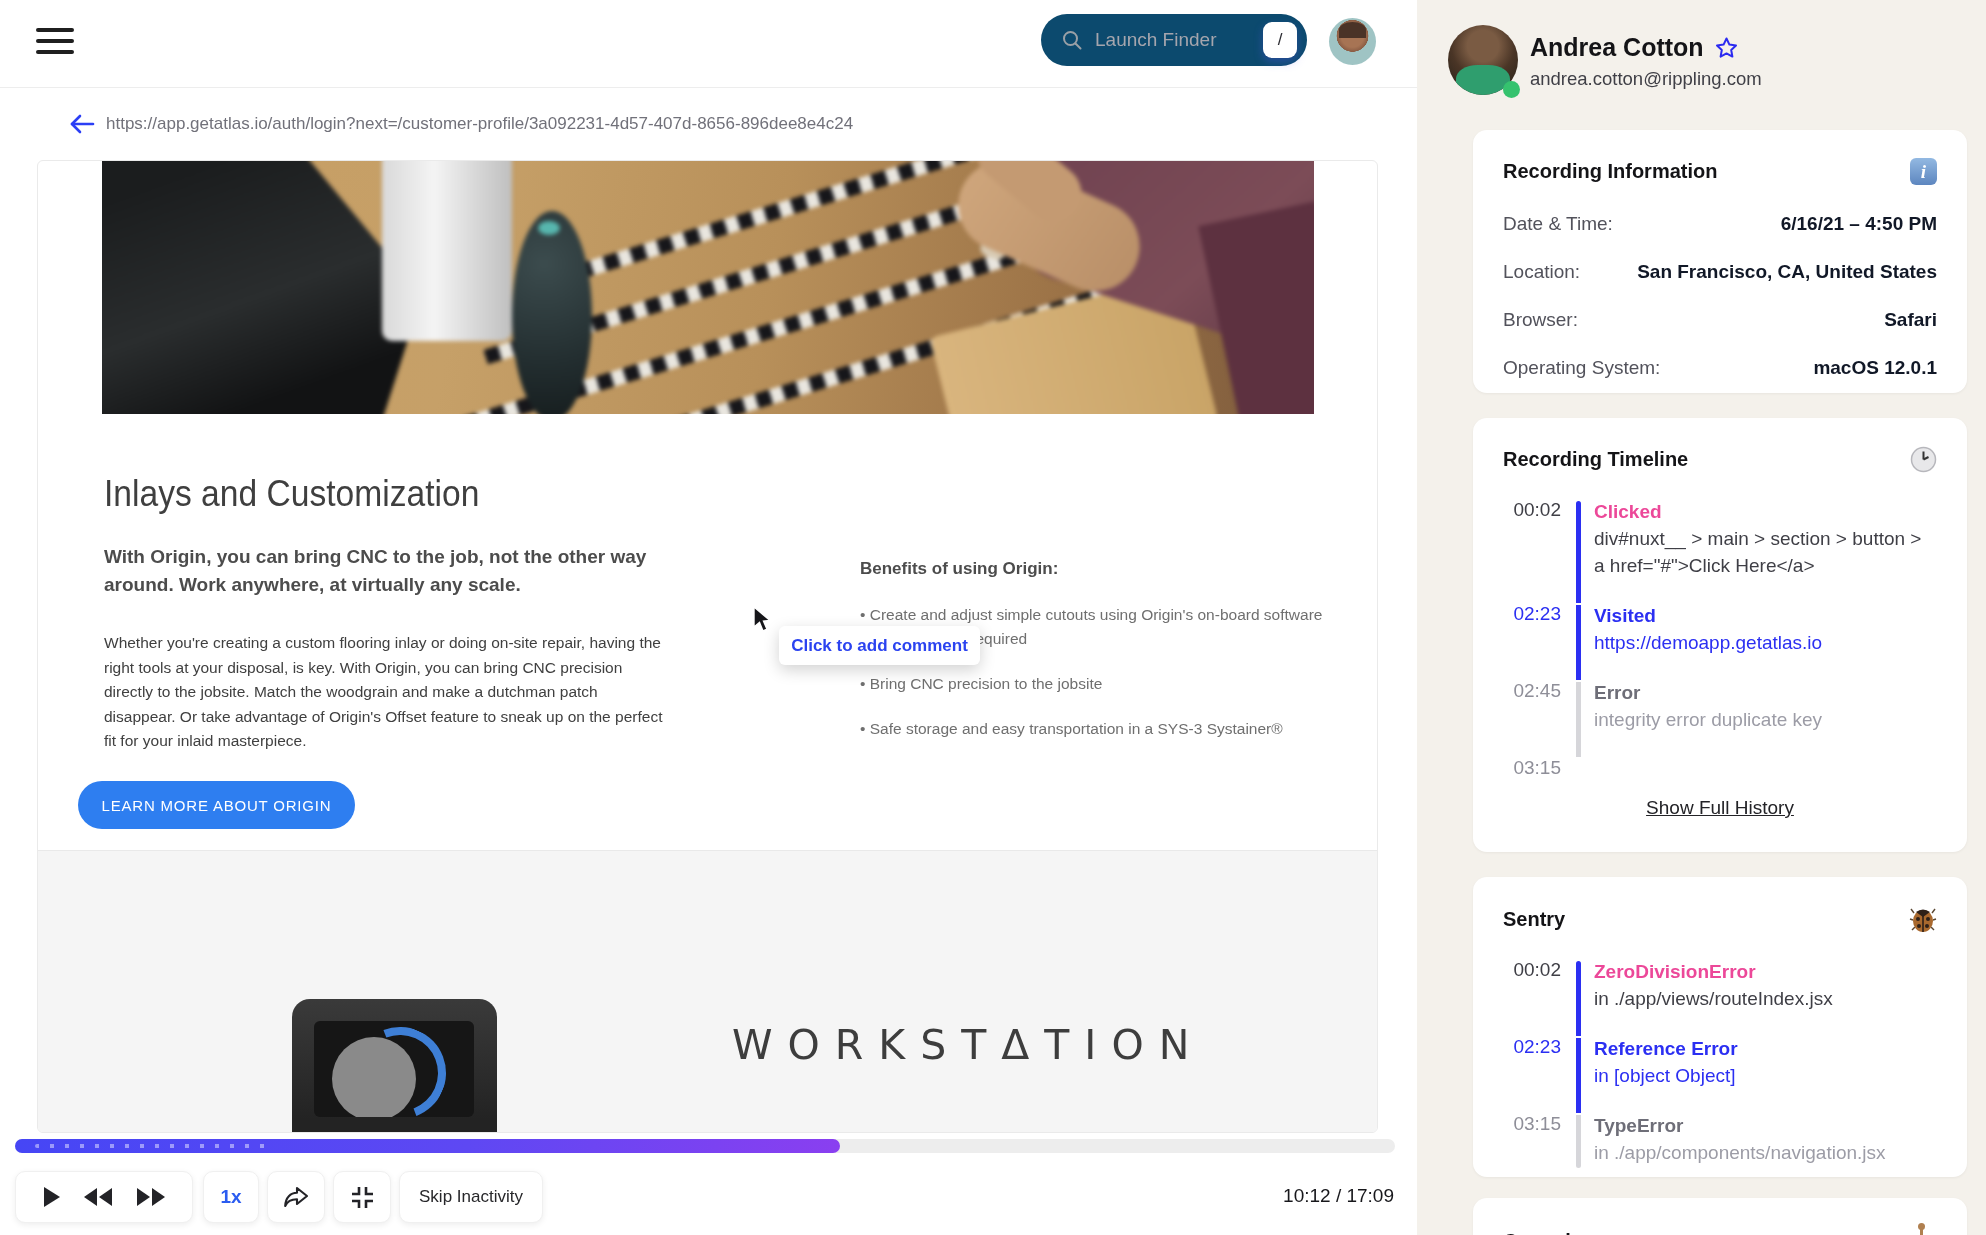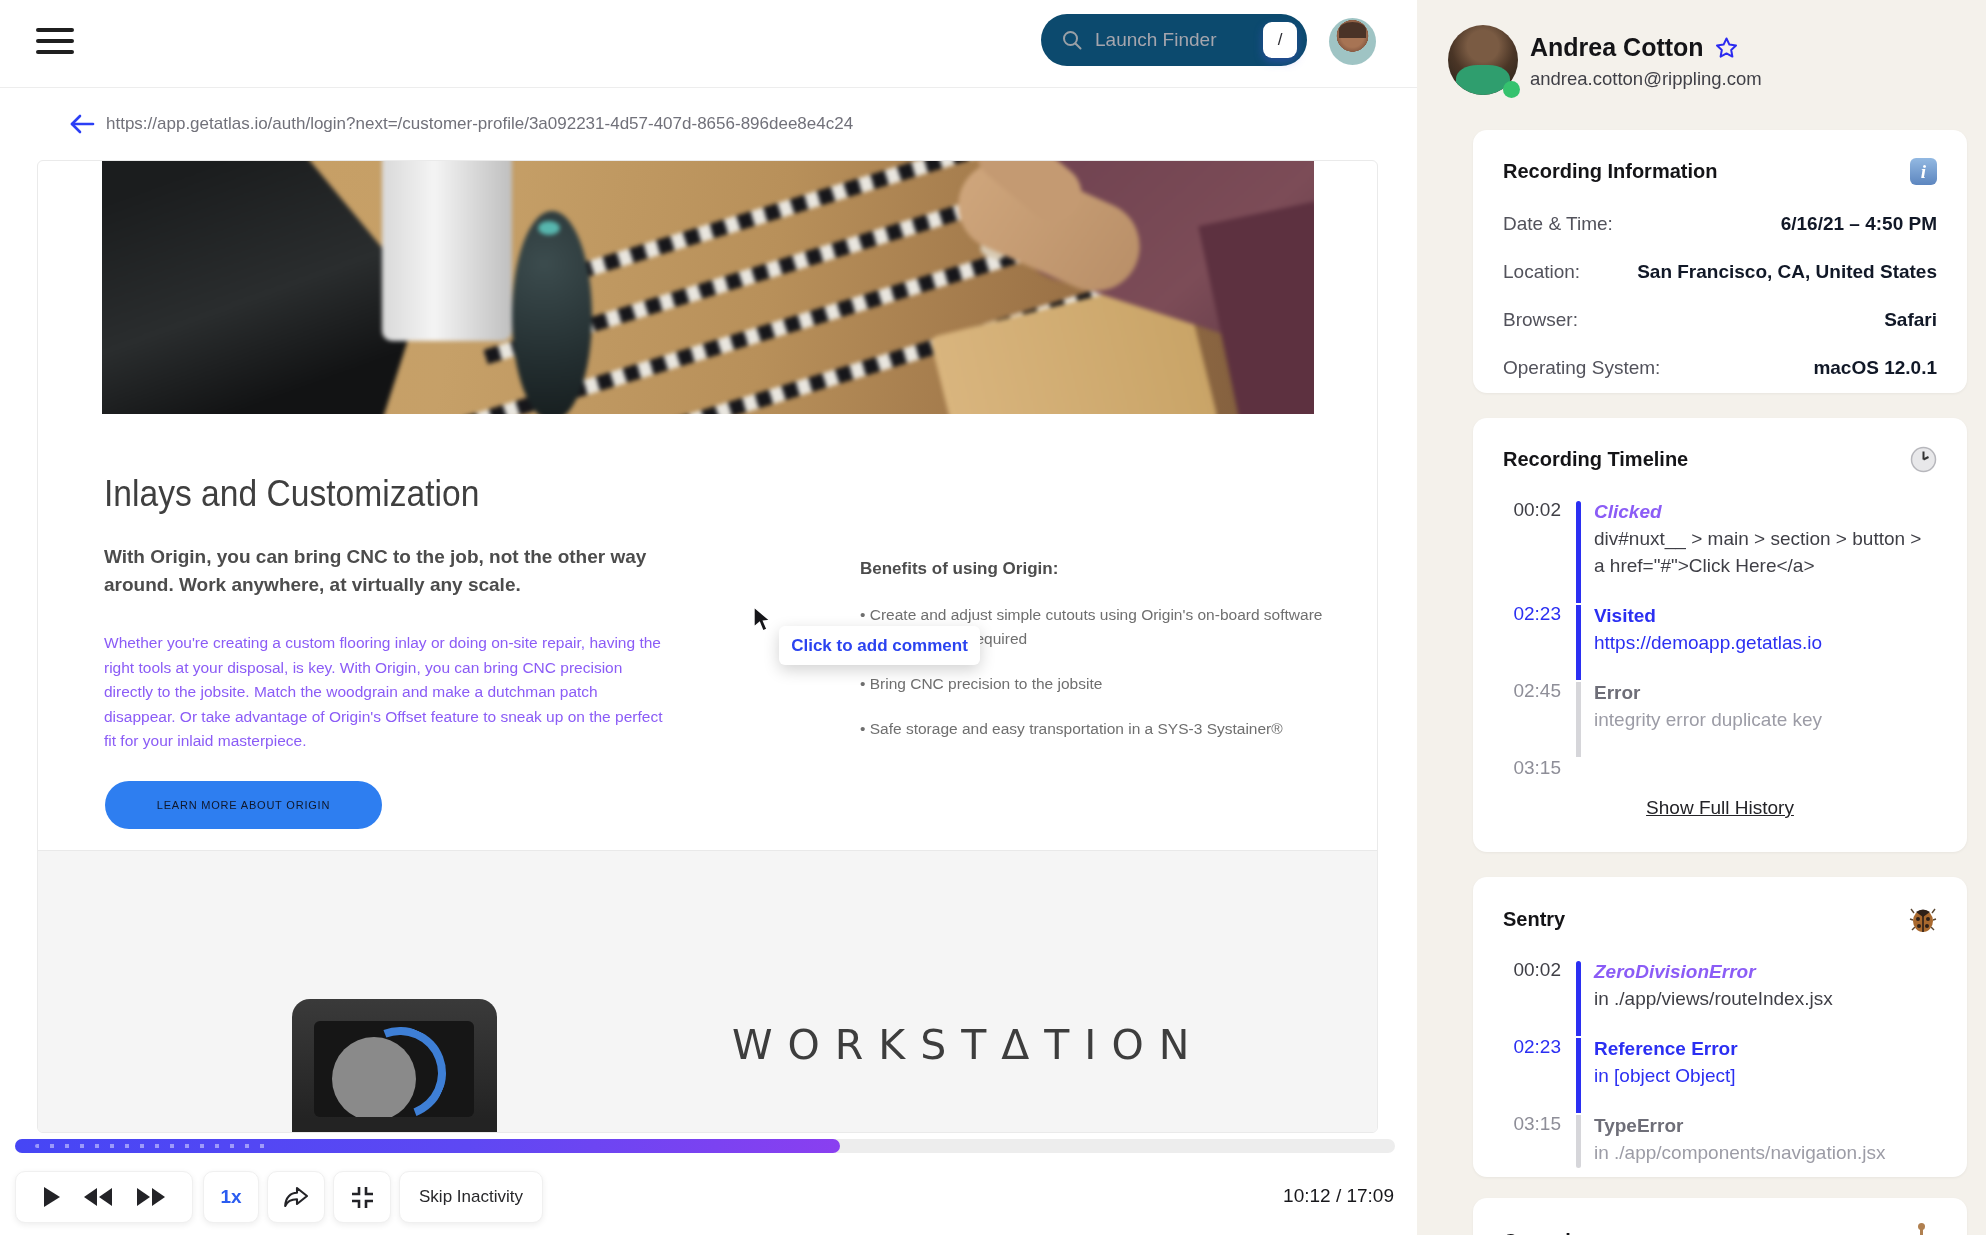--- a/index.html
+++ b/index.html
@@ -64,24 +64,24 @@
                background:linear-gradient(90deg,#d9b57e,#c9a467); transform:rotate(-14deg); border-radius:8px; }
   .darkedge { position:absolute; right:-20px; top:60px; width:120px; height:260px; background:#5d3140;
               transform:rotate(-12deg); }
   .tool { position:absolute; right:300px; top:-10px; width:26px; height:120px; background:#d8cbb4;
           transform:rotate(20deg); border-radius:8px; }
 
   .r-heading { position:absolute; left:66px; top:312px; font-size:35px; font-weight:500; color:#3f3f3f;
                letter-spacing:0px; transform:scale(0.96,1.04); transform-origin:left top; }
   .r-subhead { position:absolute; left:66px; top:382px; width:600px; font-size:19px; font-weight:700;
                color:#4c4c4c; line-height:28px; }
-  .r-para { position:absolute; left:66px; top:470px; width:560px; font-size:15.5px; color:#8b5cf6;
+  .r-para { position:absolute; left:66px; top:470px; width:560px; font-size:15.5px; color:#404040;
             line-height:24.5px; }
-  .r-cta { position:absolute; left:67px; top:620px; width:277px; height:48px; border-radius:24px;
-           background:#2e7ef0; color:#0f172a; font-size:11px; letter-spacing:0.8px; display:flex;
+  .r-cta { position:absolute; left:40px; top:620px; width:277px; height:48px; border-radius:24px;
+           background:#2e7ef0; color:#ffffff; font-size:15px; letter-spacing:0.8px; display:flex;
            align-items:center; justify-content:center; cursor:pointer; }
   .r-benefits-title { position:absolute; left:822px; top:398px; font-size:17px; font-weight:700; color:#4c4c4c; }
   .r-bullets { position:absolute; left:822px; top:442px; width:475px; }
   .r-bullets .b { font-size:15.5px; color:#6f6f6f; line-height:24px; margin-bottom:21px; }
   .r-bullets .b::before { content:"•  "; }
 
   .gray-strip { position:absolute; left:0; top:689px; width:1339px; height:284px; background:#f5f5f5;
                 border-top:1px solid #e9e9e9; }
   .device { position:absolute; left:254px; top:148px; width:205px; height:200px; border-radius:18px 18px 0 0;
             background:linear-gradient(180deg,#3a3a3a,#232323 60%); }
@@ -157,21 +157,21 @@
   .ev { display:flex; }
   .ev-time { width:58px; text-align:right; font-size:19px; padding-top:0; flex:none; }
   .ev-body { position:relative; margin-left:15px; padding-left:18px; padding-bottom:24px; }
   .ev:last-child .ev-body { padding-bottom:6px; }
   .ev-body::before { content:""; position:absolute; left:0; top:2px; bottom:0; width:5px; }
   .ev:first-child .ev-body::before { border-radius:3px 3px 0 0; }
   .ev:last-child .ev-body::before { border-radius:0 0 3px 3px; bottom:4px; }
   .ev-title { font-size:19px; font-weight:700; line-height:26px; }
   .ev-desc { font-size:19px; line-height:27px; max-width:360px; }
   .ev.past .ev-time { color:#3f3f46; }
-  .ev.past .ev-title { color:#8b5cf6;font-style:italic; }
+  .ev.past .ev-title { color:#ec4899; }
   .ev.past .ev-desc { color:#3f3f46; }
   .ev.past .ev-body::before, .ev.active .ev-body::before { background:#2b2ff2; }
   .ev.active .ev-time, .ev.active .ev-title, .ev.active .ev-desc { color:#2b2ff2; }
   .ev.future .ev-time { color:#8e8e98; }
   .ev.future .ev-title { color:#6e6e78; }
   .ev.future .ev-desc { color:#9c9ca6; }
   .ev.future .ev-body::before { background:#d6d6da; }
   .show-history { margin-top:18px; text-align:center; font-size:19px; color:#232327;
                   text-decoration:underline; cursor:pointer; }
 

